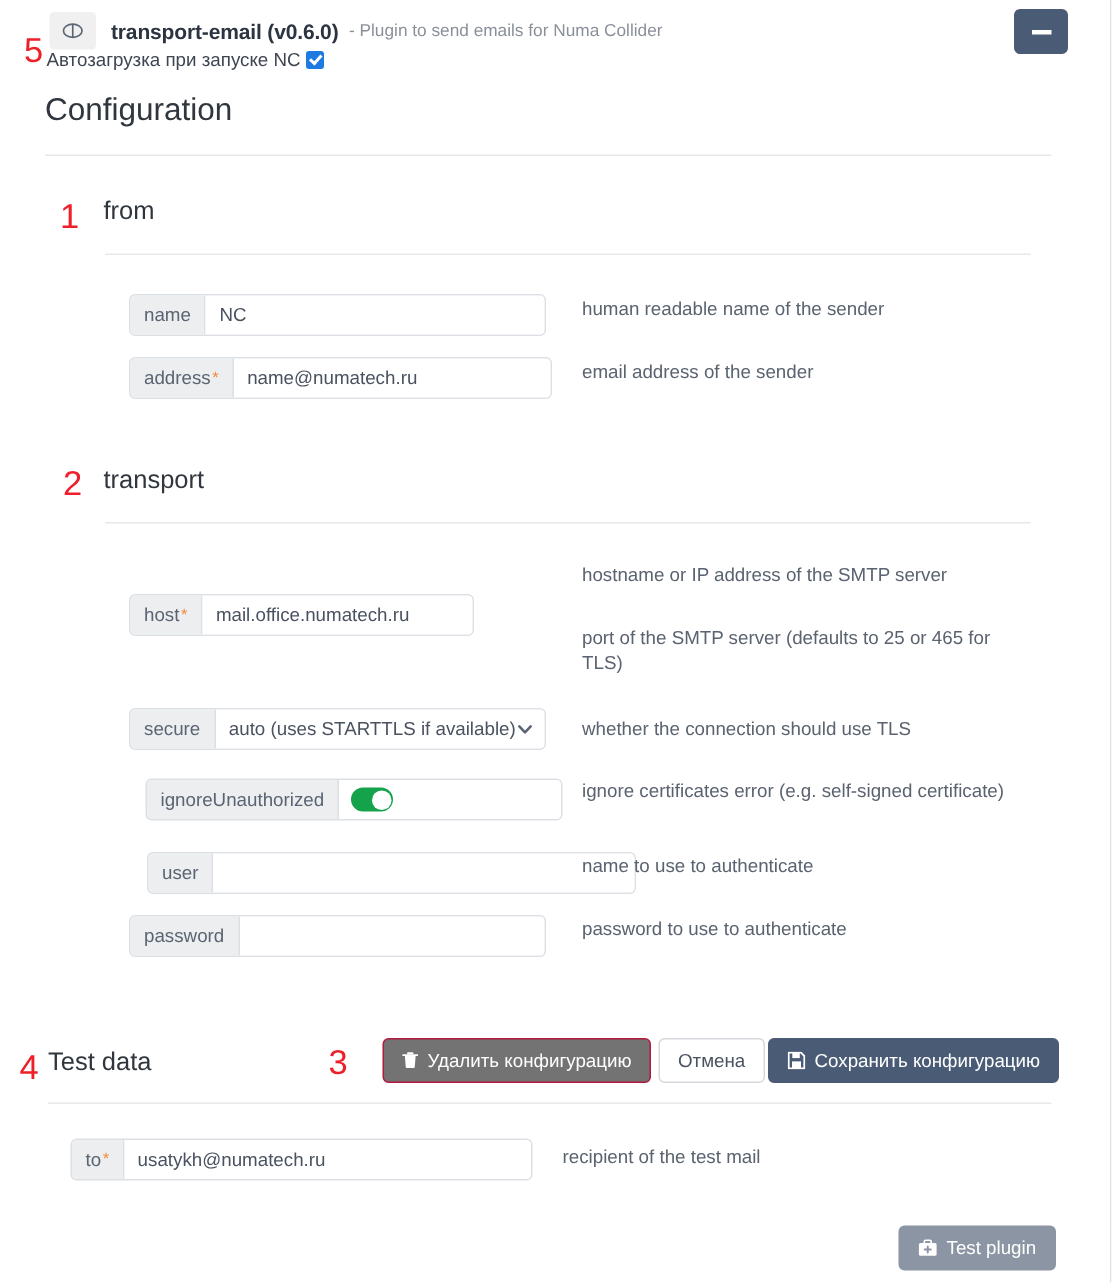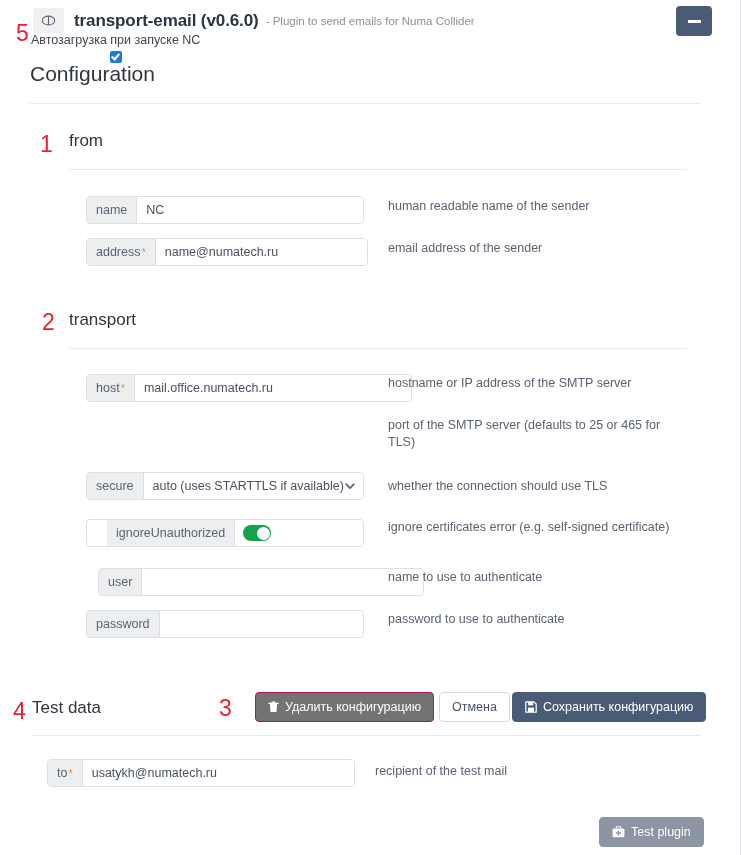--- a/index.html
+++ b/index.html
@@ -39,37 +39,36 @@
     gap: 10px;
   }
   .plugin-icon-box {
     width: 31px; height: 25px;
     background: #f0f0f0;
     border-radius: 3px;
     display: flex; align-items: center; justify-content: center;
   }
   .plugin-icon-box svg { display:block; }
   .plugin-title {
-    font-size: 17px;
+    font-size: 14px;
     font-weight: bold;
     color: #2b3440;
     letter-spacing: -0.1px;
   }
   .plugin-sub {
     font-size: 11.5px;
     color: #8a9099;
     margin-left: -3px;
   }
   .autoload-row {
     position: absolute;
     left: 31px; top: 33px;
     display: flex; align-items: center; gap: 4px;
     font-size: 12.5px;
     color: #3f4652;
-    flex-direction: column;
   }
   .cb {
     width: 12px; height: 12px;
     background: #1e7ae0;
     border-radius: 2px;
     position: relative;
     display: inline-block;
   }
   .cb::after {
     content: "";
@@ -252,21 +251,21 @@
         <span>address</span>
         <span class="star">*</span>
       </span>
     <span class="val">name@numatech.ru</span>
   </div>
   <div class="hint" style="left:388px; top:240px;">email address of the sender</div>
 
   <div class="section-head" style="left:69px; top:310px;">transport</div>
   <div class="hr hr-sec" style="top:348px;"></div>
 
-  <div class="field" style="left:86px; top:374px; width:326px;justify-content:flex-end;">
+  <div class="field" style="left:86px; top:396px; width:230px;justify-content:flex-end;">
     <span class="lbl">
         <span>host</span>
         <span class="star">*</span>
       </span>
     <span class="val">mail.office.numatech.ru</span>
   </div>
   <div class="hint" style="left:388px; top:375px;">hostname or IP address of the SMTP server</div>
 
   <div class="hint" style="left:388px; top:417px;">port of the SMTP server (defaults to 25 or 465 for TLS)</div>
 
@@ -274,21 +273,21 @@
     <span class="lbl">secure</span>
     <span class="val">
       <span>auto (uses STARTTLS if available)</span>
       <svg class="chev" viewBox="0 0 12 12">
         <path d="M2.2 4.2 L6 8.2 L9.8 4.2" fill="none" stroke="#5a6472" stroke-width="1.7" stroke-linecap="round" stroke-linejoin="round"></path>
       </svg>
     </span>
   </div>
   <div class="hint" style="left:388px; top:478px;">whether the connection should use TLS</div>
 
-  <div class="field tog" style="left:86px; top:519px; width:278px; height:28px;padding-left:20px;">
+  <div class="field tog" style="left:97px; top:519px; width:278px; height:28px;">
     <span class="lbl">ignoreUnauthorized</span>
     <span class="val">
       <span class="toggle"></span>
     </span>
   </div>
   <div class="hint" style="left:388px; top:519px; width:320px;">ignore certificates error (e.g. self-signed certificate)</div>
 
   <div class="field" style="left:98px; top:568px; width:326px;">
     <span class="lbl">user</span>
     <span class="val"></span>

